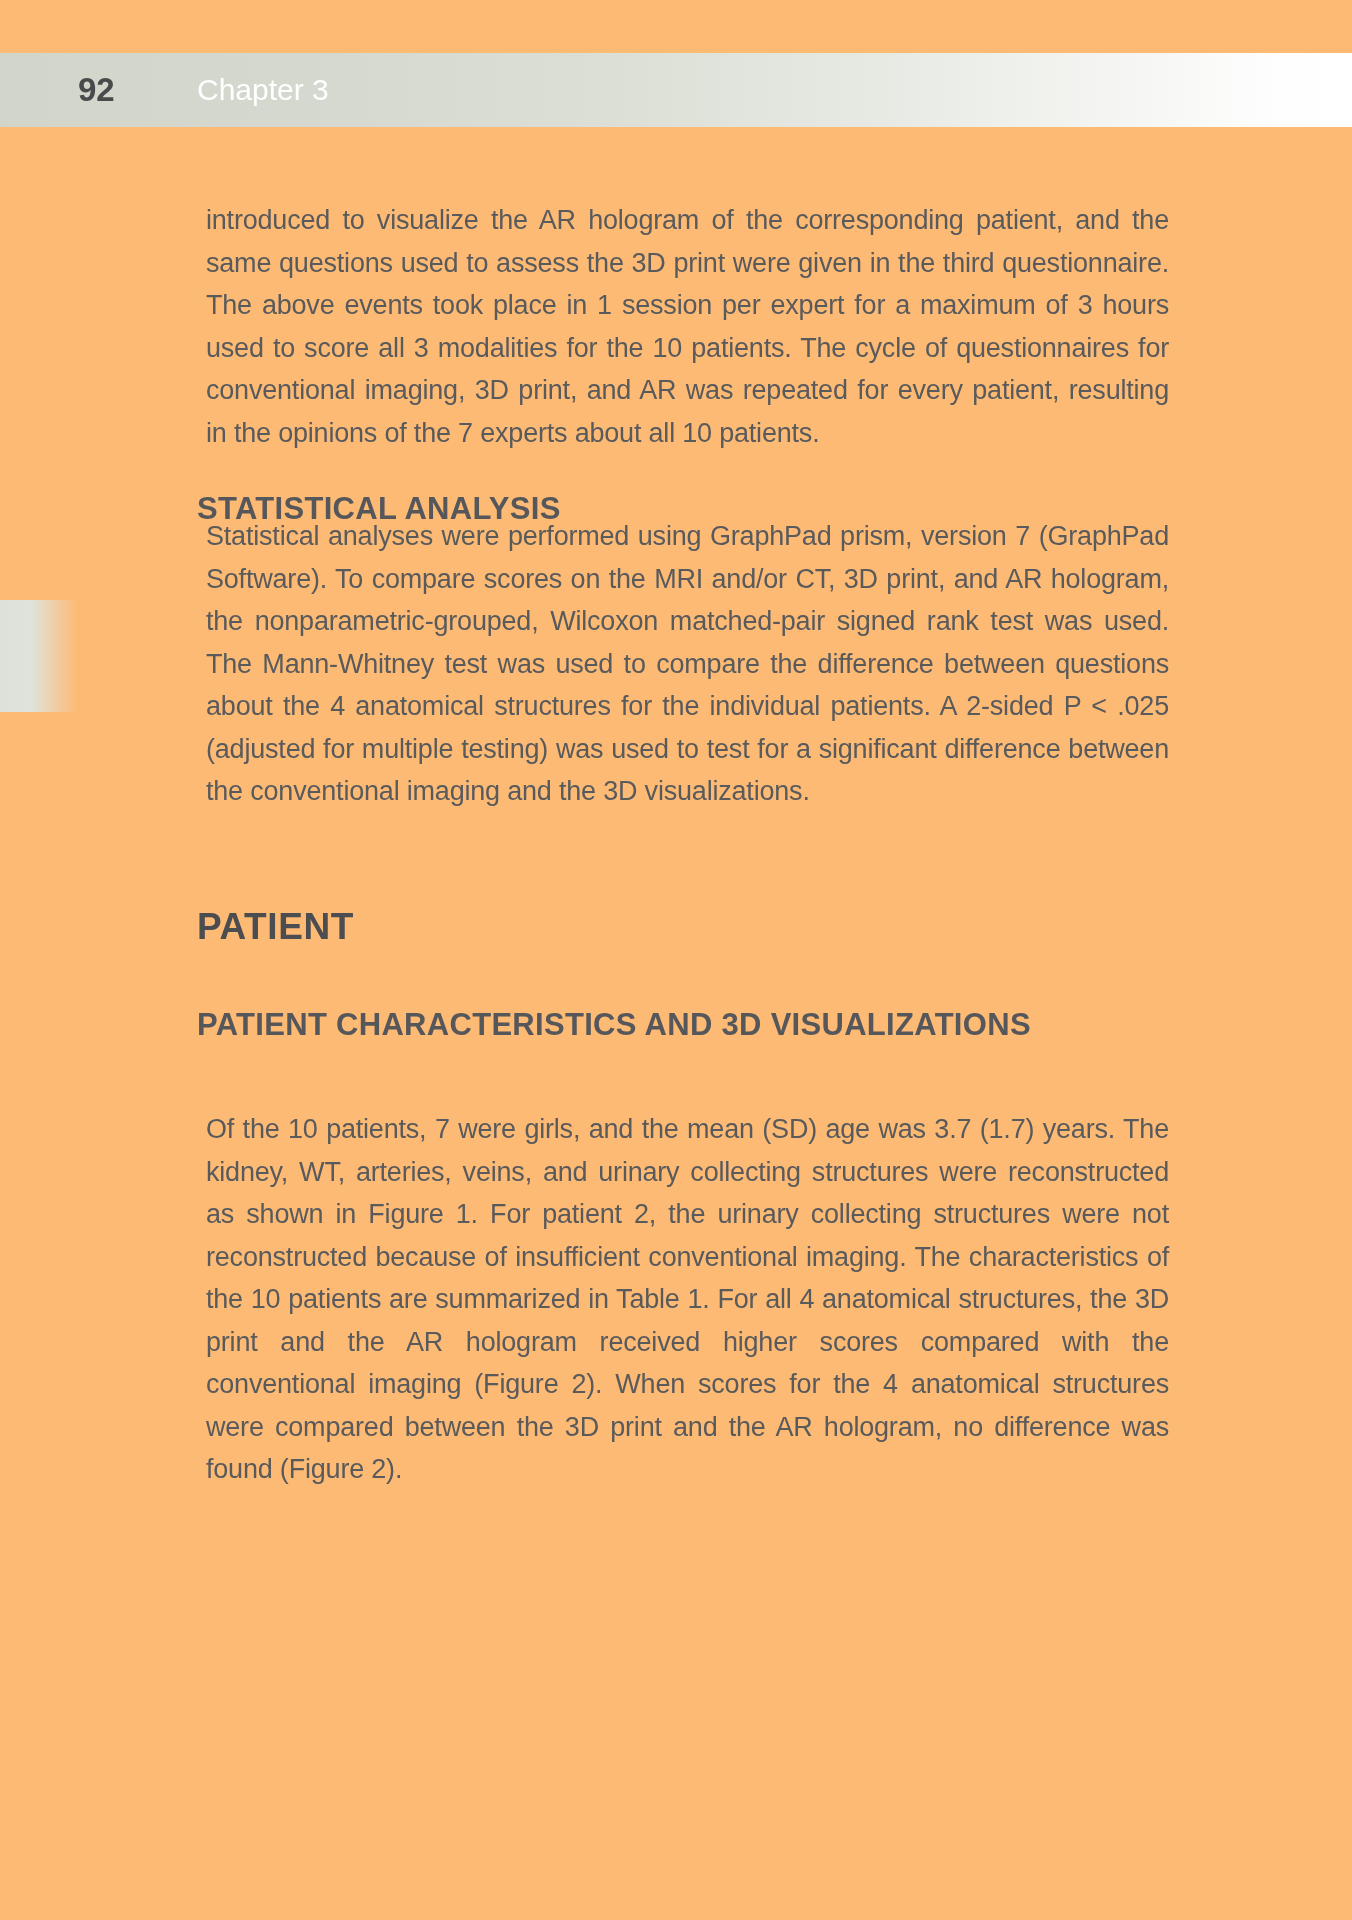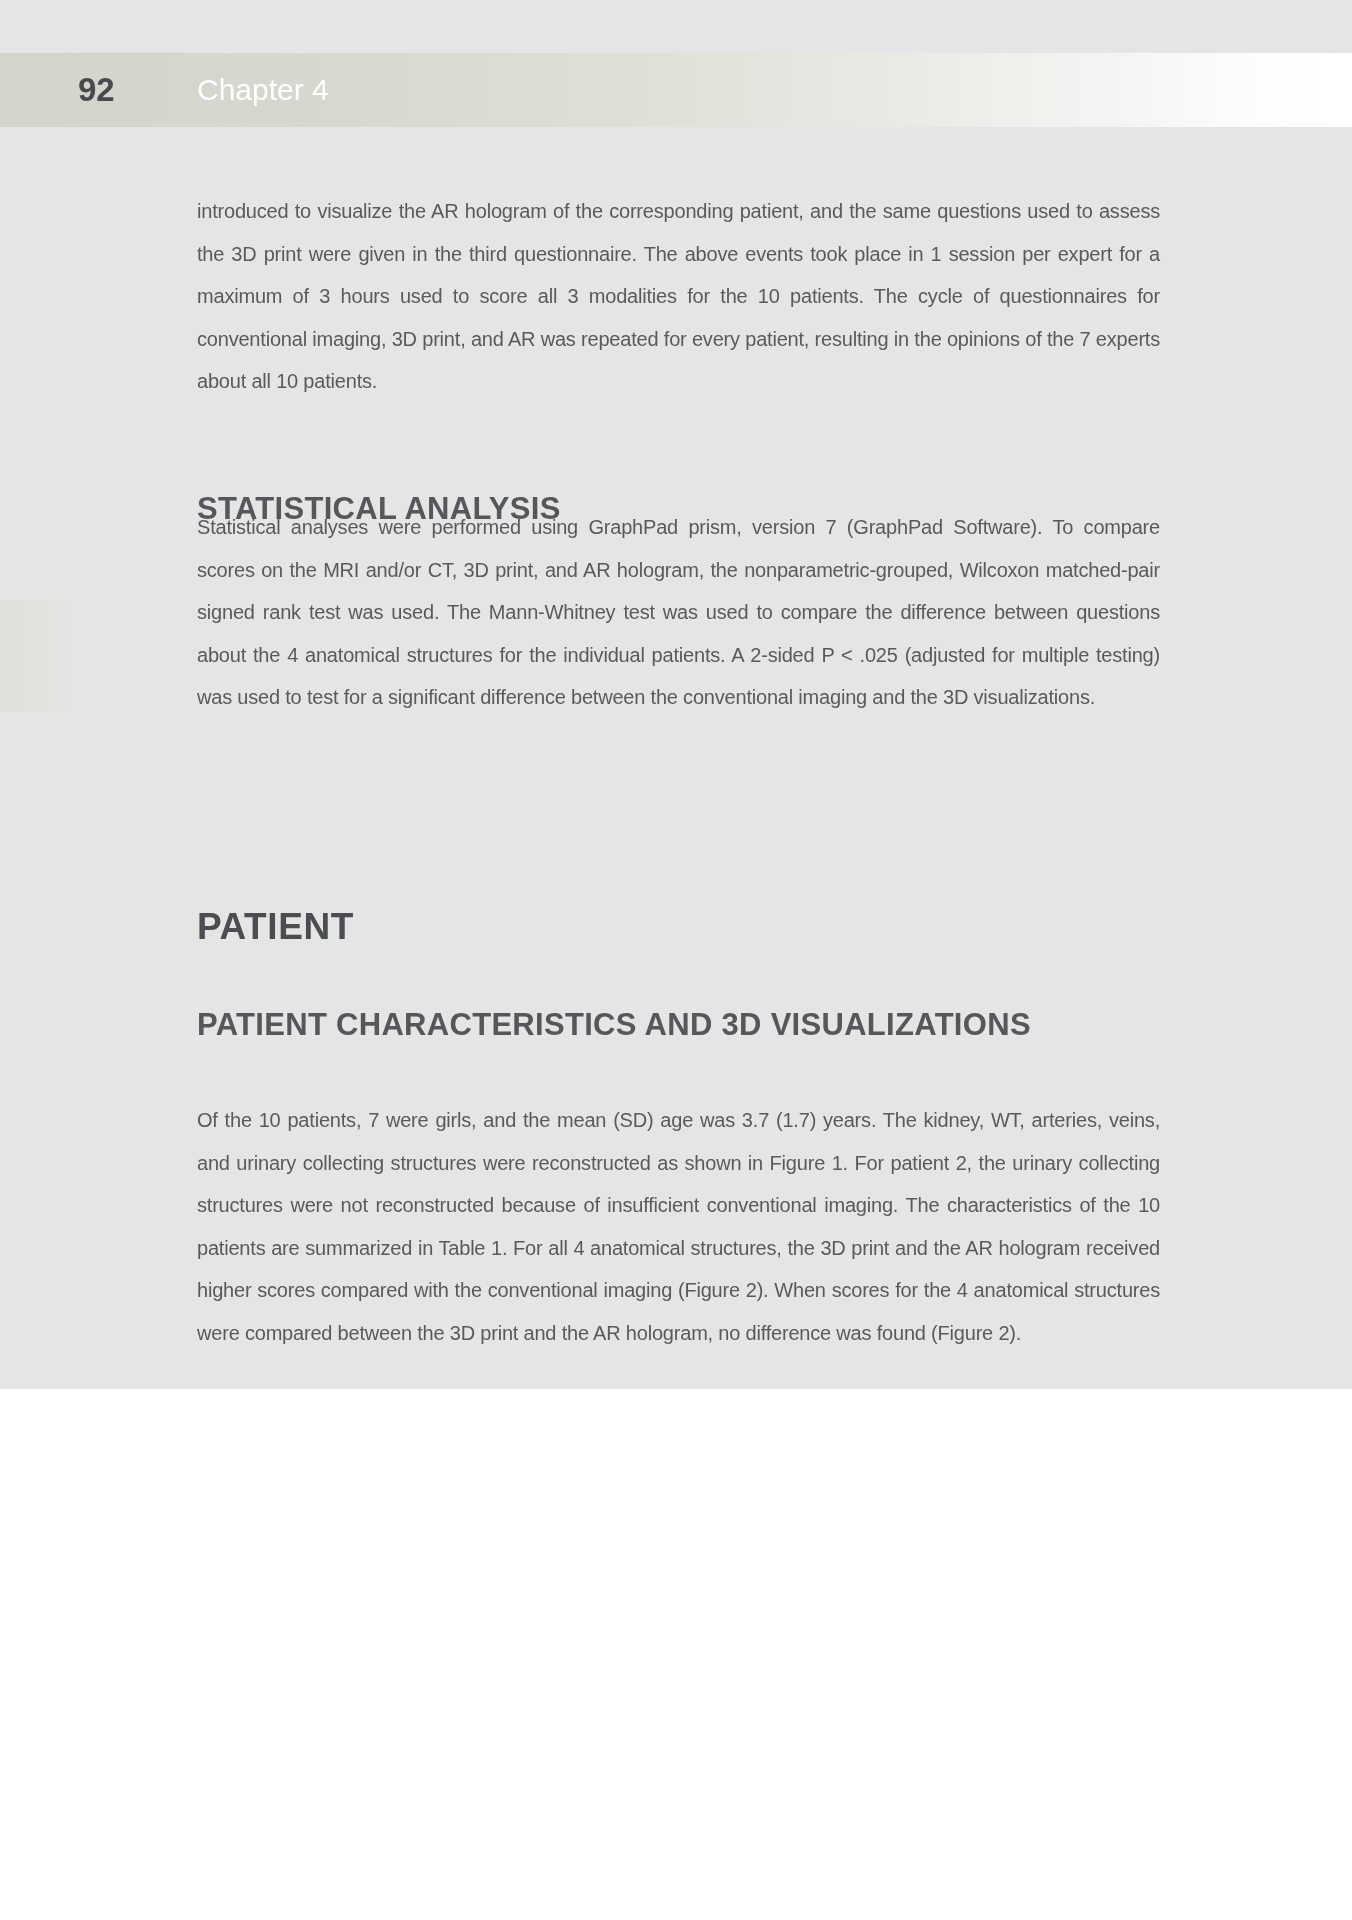--- a/index.html
+++ b/index.html
@@ -3,22 +3,22 @@
 <meta charset="utf-8">
 <style>
   html, body {
     margin: 0;
     padding: 0;
     background: #ffffff;
   }
   .page {
     position: relative;
     width: 1352px;
-    height: 1389px;
-    background: #e5e5e5;
+    height: 1920px;
+    background: #fdba74;
     overflow: hidden;
     font-family: "Liberation Sans", sans-serif;
   }
 
   
   .header-bar {
     position: absolute;
     top: 53px;
     left: 0;
     width: 100%;
@@ -61,22 +61,22 @@
   .content {
     position: absolute;
     left: 197px;
     top: 0;
     width: 963px;
   }
   .body-par {
     position: absolute;
     left: 0;
     width: 963px;
-    margin: 0;
-    font-size: 20px;
+    margin: 9px;
+    font-size: 27px;
     line-height: 42.5px;
     letter-spacing: -0.2px;
     color: #595a5c;
     text-align: justify;
   }
   .p1 { top: 190px; }
   .p2 { top: 506px; }
   .p3 { top: 1099px; }
 
   .subhead {
@@ -106,21 +106,21 @@
     color: #4c4d50;
   }
 </style>
 </head>
 <body>
 
 <div class="page">
 
   <header class="header-bar">
     <span class="page-number">92</span>
-    <span class="chapter-title">Chapter 4</span>
+    <span class="chapter-title">Chapter 3</span>
   </header>
 
   <div class="side-tab"></div>
 
   <main class="content">
 
     <p class="body-par p1">introduced to visualize the AR hologram of the corresponding patient, and the same questions used to assess the 3D print were given in the third questionnaire. The above events took place in 1 session per expert for a maximum of 3 hours used to score all 3 modalities for the 10 patients. The cycle of questionnaires for conventional imaging, 3D print, and AR was repeated for every patient, resulting in the opinions of the 7 experts about all 10 patients.</p>
 
     <h3 class="subhead h-stat">STATISTICAL ANALYSIS</h3>
 

